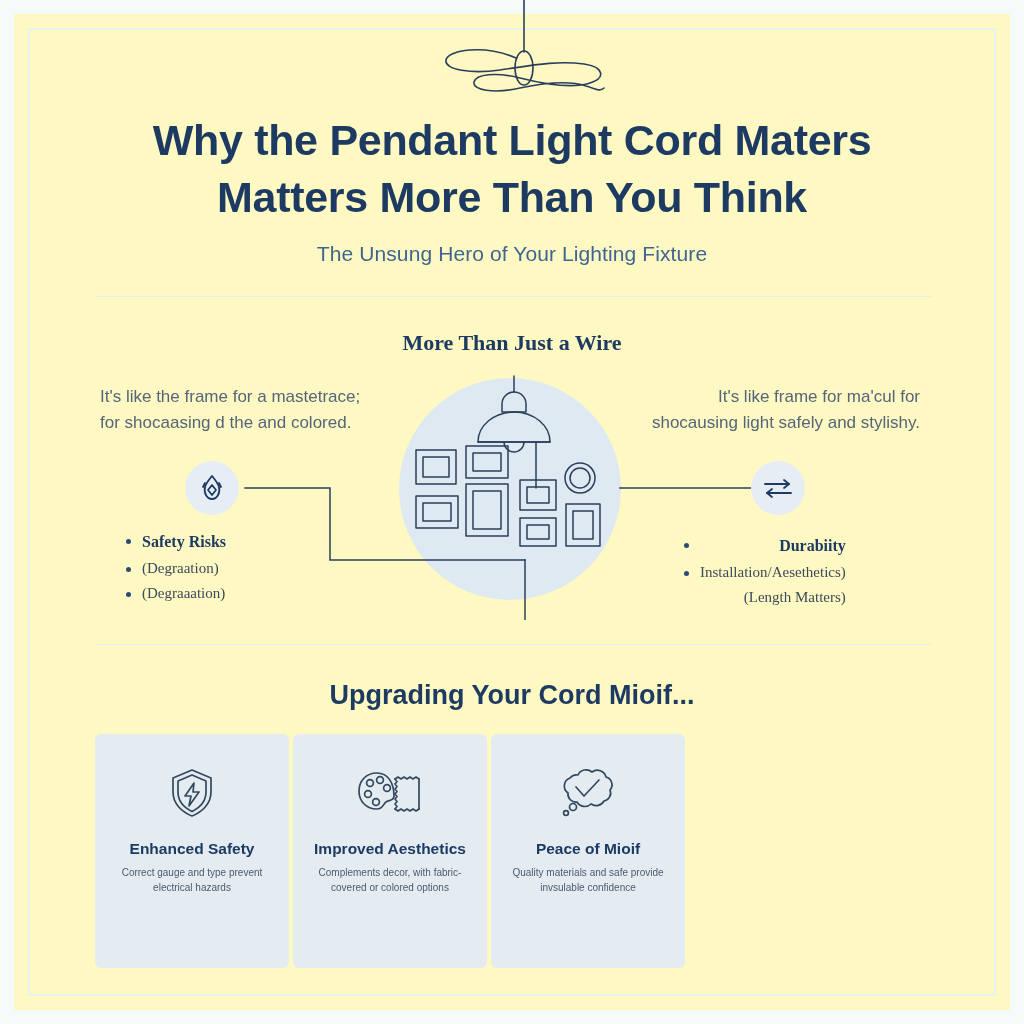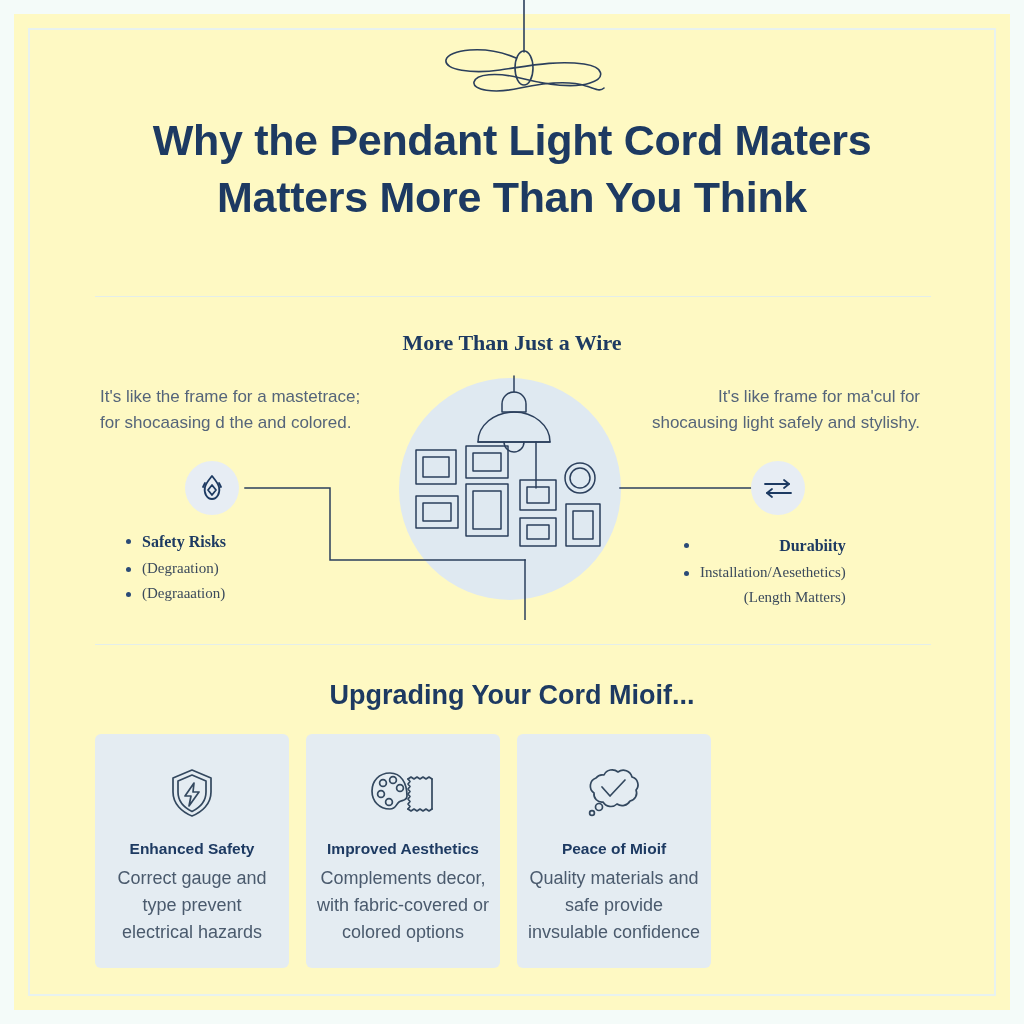--- a/index.html
+++ b/index.html
@@ -194,21 +194,21 @@
   }
   .bullets li.nodot { padding-left: 32px; }
 
   
   .cards {
     position: absolute;
     left: 95px;
     top: 734px;
     width: 836px;
     display: flex;
-    gap: 17px;
+    gap: 4px;
   }
   .card {
     width: 194px;
     height: 234px;
     background: #e4ecf2;
     border-radius: 6px;
     display: flex;
     flex-direction: column;
     align-items: center;
     padding-top: 26px;
@@ -222,21 +222,21 @@
   }
   .card-title {
     color: #1d3a62;
     font-size: 15.5px;
     font-weight: bold;
     margin-top: 14px;
     text-align: center;
   }
   .card-desc {
     color: #4a5a6d;
-    font-size: 18px;
+    font-size: 10px;
     line-height: 1.5;
     margin-top: 7px;
     text-align: center;
     padding: 0 10px;
   }
 </style>
 </head>
 <body>
 
 <div class="poster">
@@ -250,20 +250,21 @@
       <ellipse cx="100" cy="68" rx="9" ry="17"></ellipse>
       <path d="M92 58 C60 44 24 50 22 60 C20 70 48 74 76 70 C104 66 132 60 160 64 C180 67 182 78 166 83 C148 89 120 84 96 78 C72 72 52 74 50 82 C48 90 70 94 96 88 C120 83 144 80 162 86 C172 89 176 92 180 88"></path>
     </svg>
   </div>
 
   <div class="header">
     <h1 class="title">
       <span>Why the Pendant Light Cord Maters</span><br>
       <span>Matters More Than You Think</span>
     </h1>
+    <div class="subtitle">The Unsung Hero of Your Lighting Fixture</div>
   </div>
 
   <div class="divider top"></div>
 
   <div class="section-heading mid">More Than Just a Wire</div>
 
   <div class="side-text left">
     <span>It's like the frame for a mastetrace;</span><br>
     <span>for shocaasing d the  and colored.</span>
   </div>

